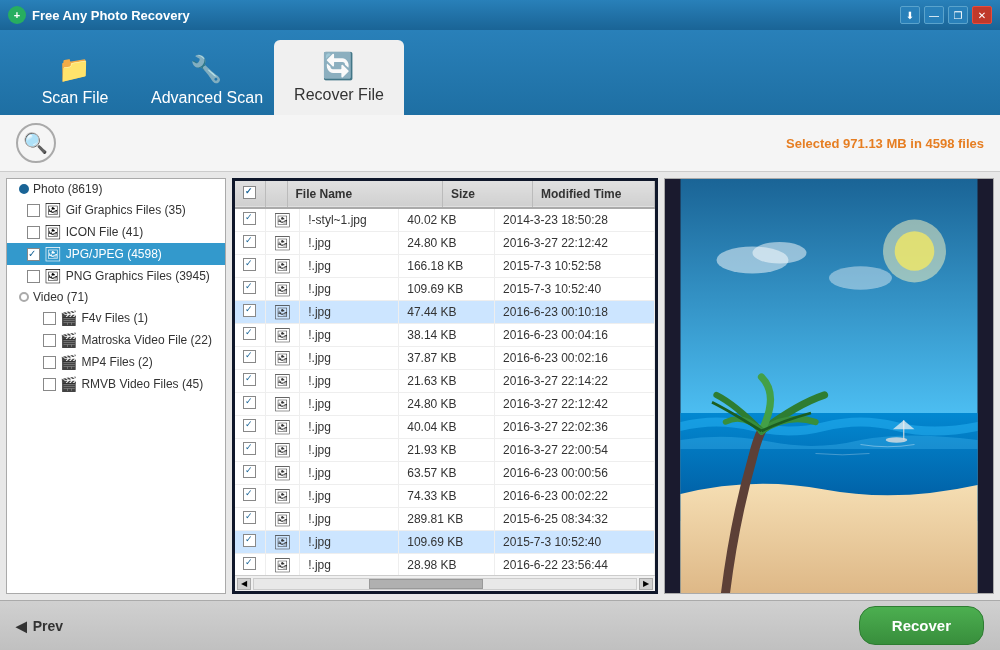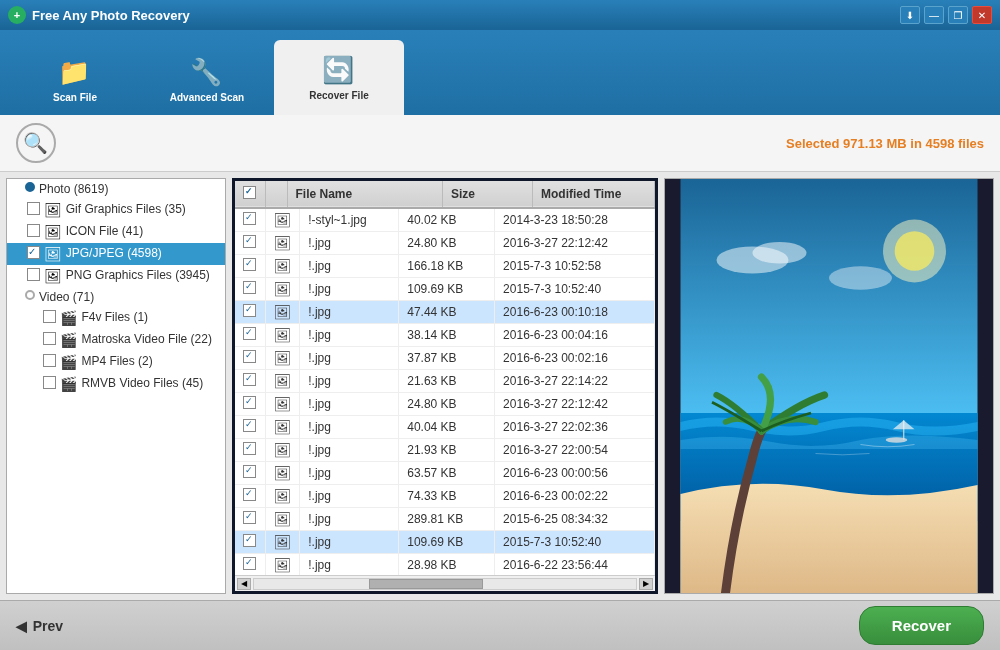--- a/index.html
+++ b/index.html
@@ -87,22 +87,22 @@
     }
     .tab-btn.active {
       background: #f0f0f0;
       color: #333;
       height: 75px;
     }
     .tab-btn .tab-icon {
       font-size: 26px;
     }
     .tab-btn .tab-label {
-      font-size: 10px;
-      font-weight: bold;
+      font-size: 16px;
+      font-weight: normal;
     }
 
     
     .main {
       background: #e8e8e8;
       height: calc(650px - 30px - 85px - 50px);
       display: flex;
       flex-direction: column;
     }
 
@@ -164,22 +164,22 @@
     
     .left-panel {
       width: 220px;
       background: white;
       border: 1px solid #aaa;
       overflow-y: auto;
       flex-shrink: 0;
     }
     .tree-item {
       display: flex;
-      align-items: flex-start;
-      padding: 3px 18px;
+      align-items: center;
+      padding: 3px 12px;
       cursor: pointer;
       white-space: nowrap;
       gap: 4px;
     }
     .tree-item.selected { background: #3399cc; color: white; }
     .tree-item.selected .tree-label { color: white; }
     .tree-item.indent1 { padding-left: 20px; }
     .tree-item.indent2 { padding-left: 36px; }
     .tree-checkbox {
       width: 13px;

